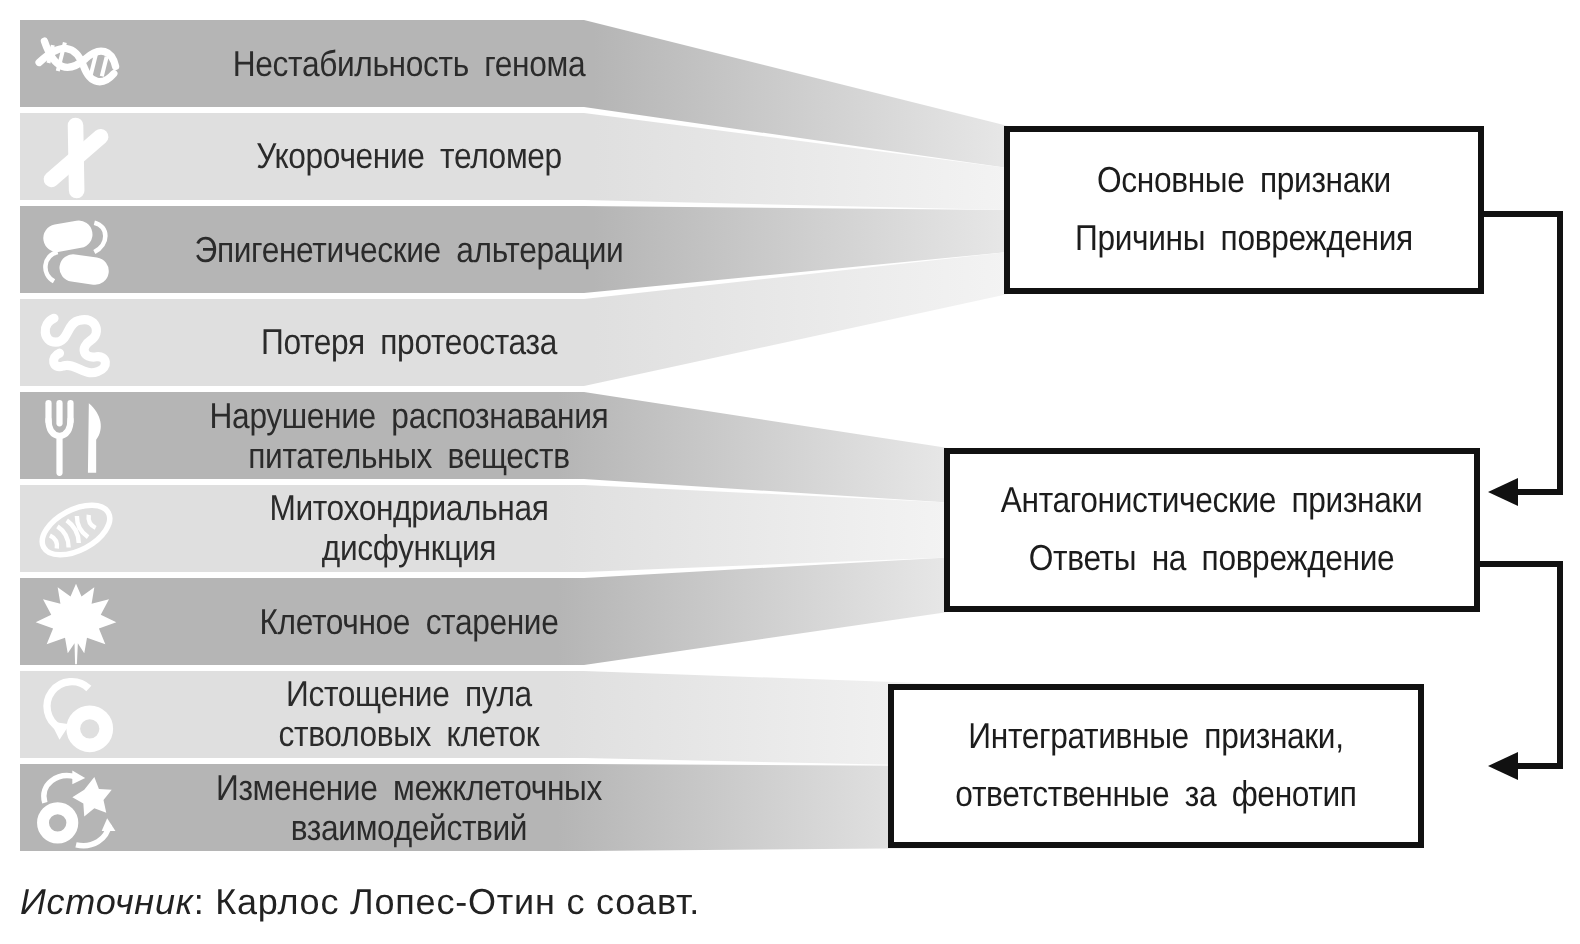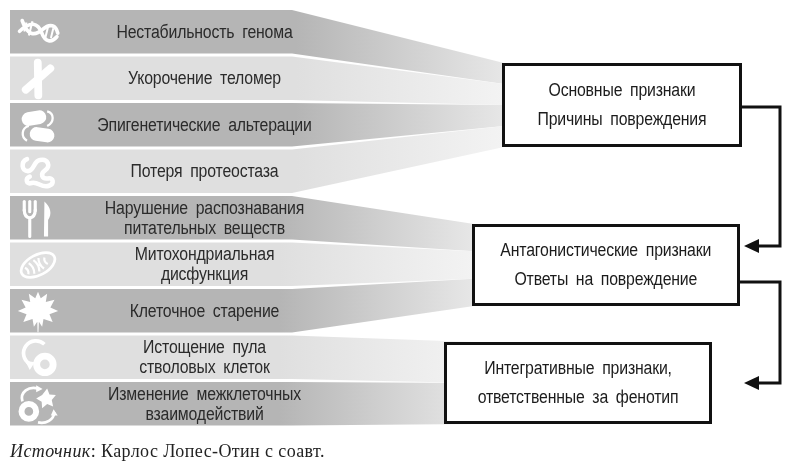--- a/index.html
+++ b/index.html
@@ -20,21 +20,21 @@
     position:absolute;box-sizing:border-box;border:3px solid #111111;background:#ffffff;
     display:flex;align-items:center;justify-content:center;
   }
   .cat-label{
     white-space:pre-line;text-align:center;color:#1c1c1c;
     font-size:18px;line-height:29px;word-spacing:4px;letter-spacing:-0.2px;
     transform:scaleX(0.88);
   }
   .source{
     position:absolute;left:10px;top:441px;color:#222222;
-    font-family:Liberation Serif, serif;font-size:18px;letter-spacing:0.4px;
+    font-family:Liberation Sans, sans-serif;font-size:18px;letter-spacing:0.4px;
   }
   .source .prefix{font-style:italic;}
 </style>
 </head>
 <body>
 
 <div class="stage" id="stage">
 
   <svg id="shapes" width="790" height="472" viewBox="0 0 790 472">
       <defs>

